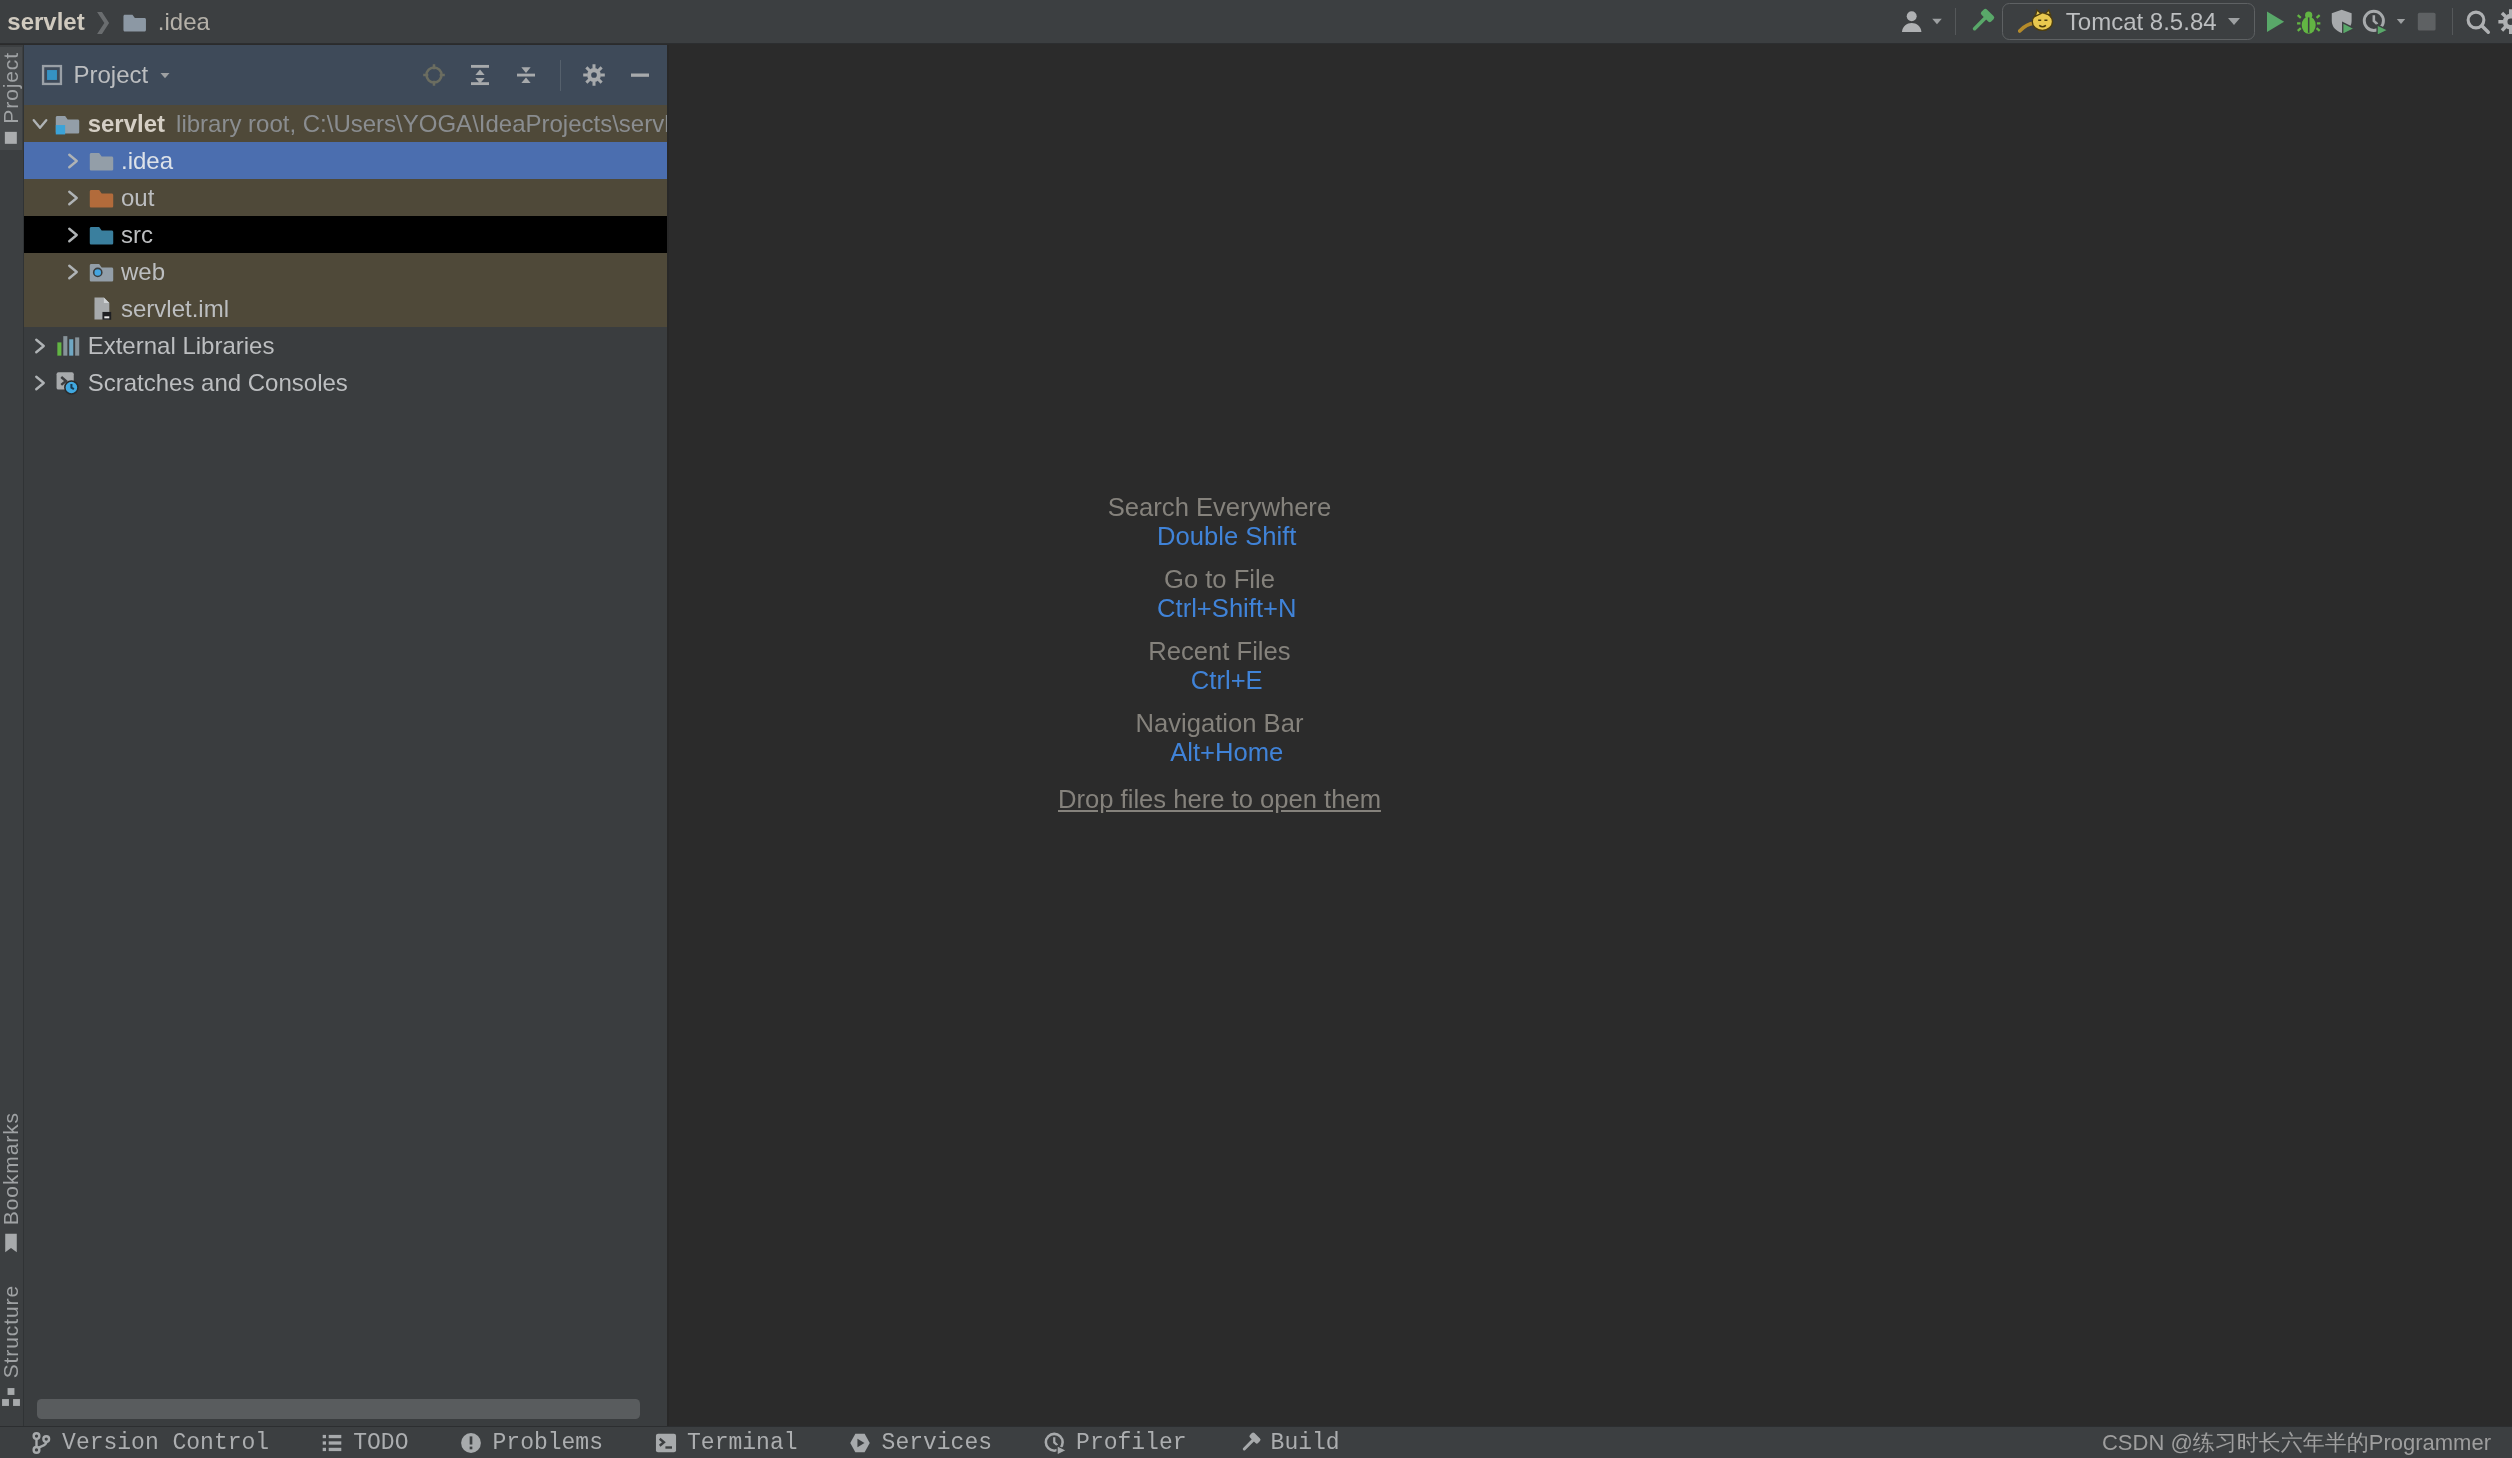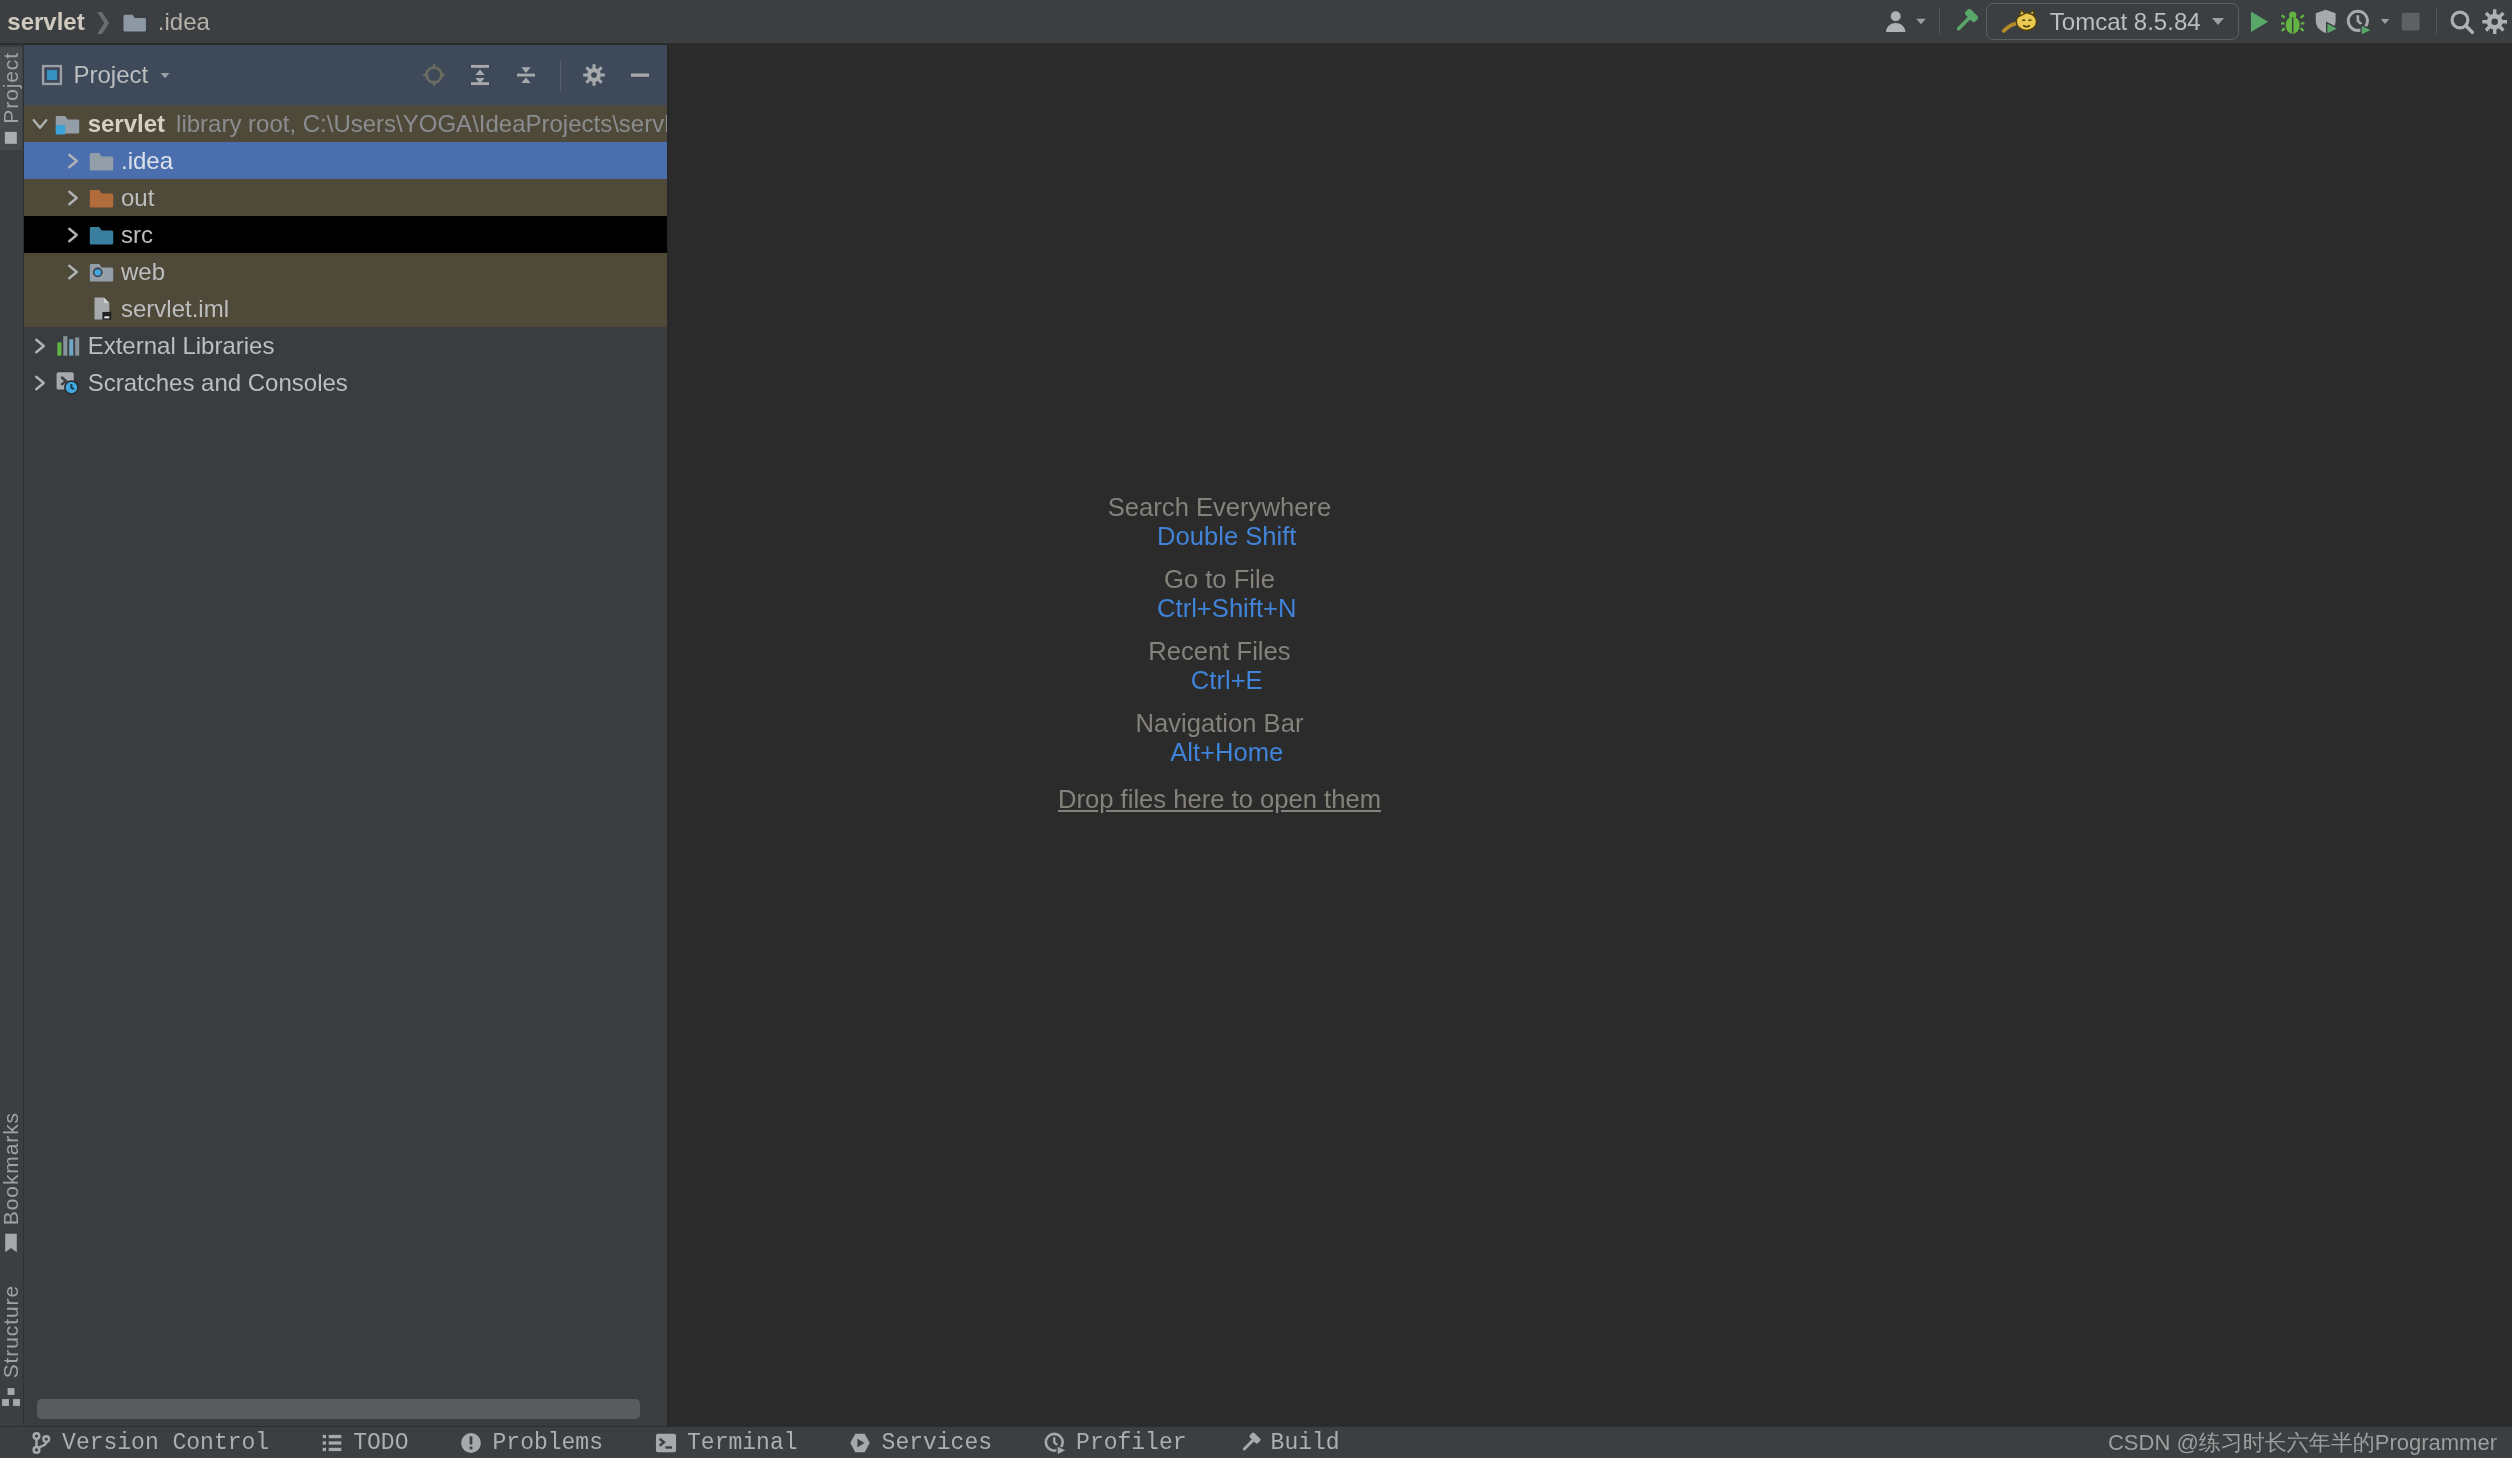--- a/index.html
+++ b/index.html
@@ -9,21 +9,21 @@
   .ic svg { display:block; }
 
   
   .topbar { position:absolute; left:0; top:0; width:2512px; height:44px;
             background:#3C3F41; border-bottom:0.9px solid #2C2E30;
             display:flex; align-items:center; overflow:hidden; }
   .breadcrumb { display:flex; align-items:center; gap:9.1px; padding-left:7.3px;
                 font-size:24px; color:#B5B1A9; }
   .crumb-root { font-weight:bold; color:#D0CABF; }
   .crumb-sep { color:#6A6D6F; font-size:22px; }
-  .topbar-actions { margin-left:auto; display:flex; align-items:center; gap:6px; padding-right:16px; }
+  .topbar-actions { margin-left:auto; display:flex; align-items:center; gap:6px; padding-right:0; }
   .tb-sep { width:0.9px; height:27.4px; background:#55585A; margin:0 5.5px; }
   .caret { width:0; height:0; border-left:6.4px solid transparent; border-right:6.4px solid transparent;
            border-top:7.3px solid #9DA0A2; display:inline-block; }
   .run-widget { display:flex; align-items:center; gap:11px; height:37px;
                 border:0.9px solid #5E6163; border-radius:7.3px; padding:0 14.6px;
                 color:#BCBEC0; font-size:24px; }
   .clipped-gear { margin-right:-12.8px; }
 
   
   .stripe { position:absolute; left:0; top:45px; width:24px; height:1381px;
@@ -66,21 +66,21 @@
             font-size:25.6px; color:#85827C;flex-direction:column; }
   .sc-keys { color:#4083D8; margin-left:14.6px; }
   .drop-hint { font-size:25.6px; color:#85827C; height:37px; display:flex; align-items:center;text-decoration:underline; }
 
   
   .statusbar { position:absolute; left:0; bottom:0; width:2512px; height:32px;
                background:#3C3F41; border-top:0.9px solid #2C2E30;
                display:flex; align-items:center; font-size:23px; color:#ACAEB0; }
   .status-items { display:flex; align-items:center; gap:51px; padding-left:29px;font-family:Liberation Mono, monospace; }
   .status-item { display:flex; align-items:center; gap:9.1px; }
-  .watermark { margin-left:auto; padding-right:15px; color:#9E9E9E; font-size:22px; }
+  .watermark { margin-left:auto; padding-right:21px; color:#9E9E9E; font-size:22px; }
 </style>
 </head>
 <body>
 
 <div class="topbar">
   <div class="breadcrumb">
     <span class="crumb-root">servlet</span>
     <span class="crumb-sep">❯</span>
     <span class="ic">
         <svg width="27.4" height="24" viewBox="0 0 16 16">

